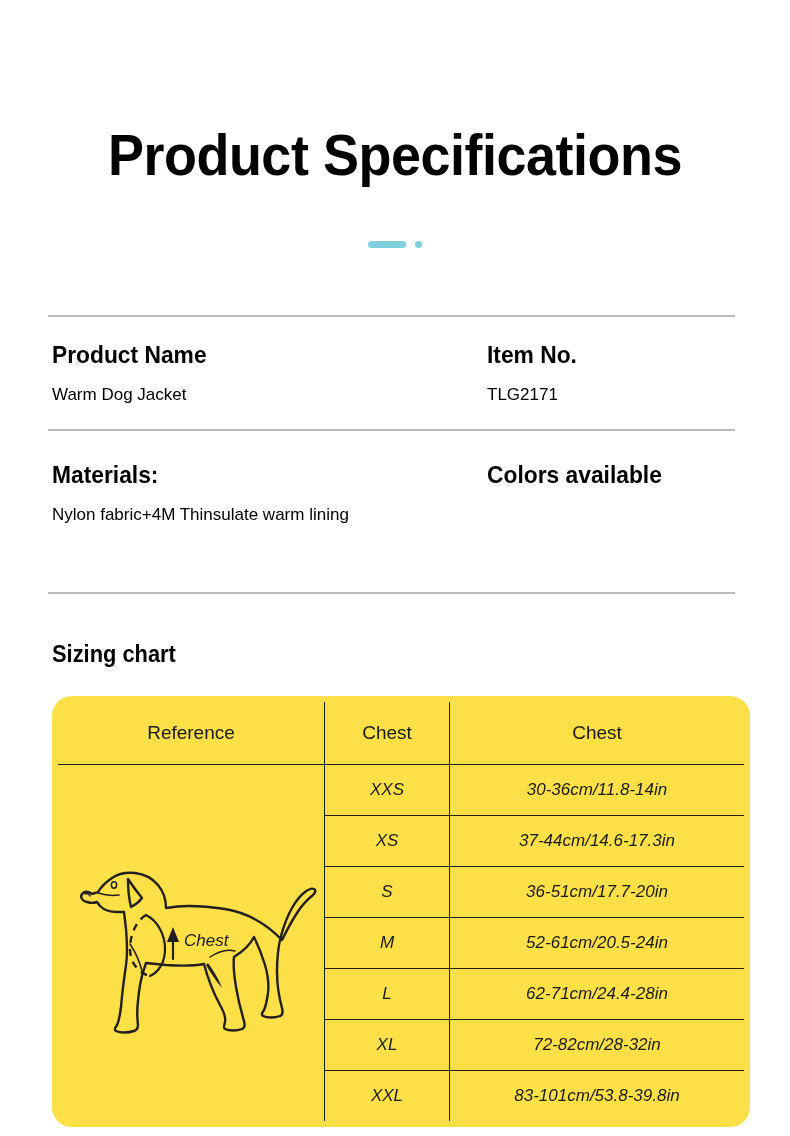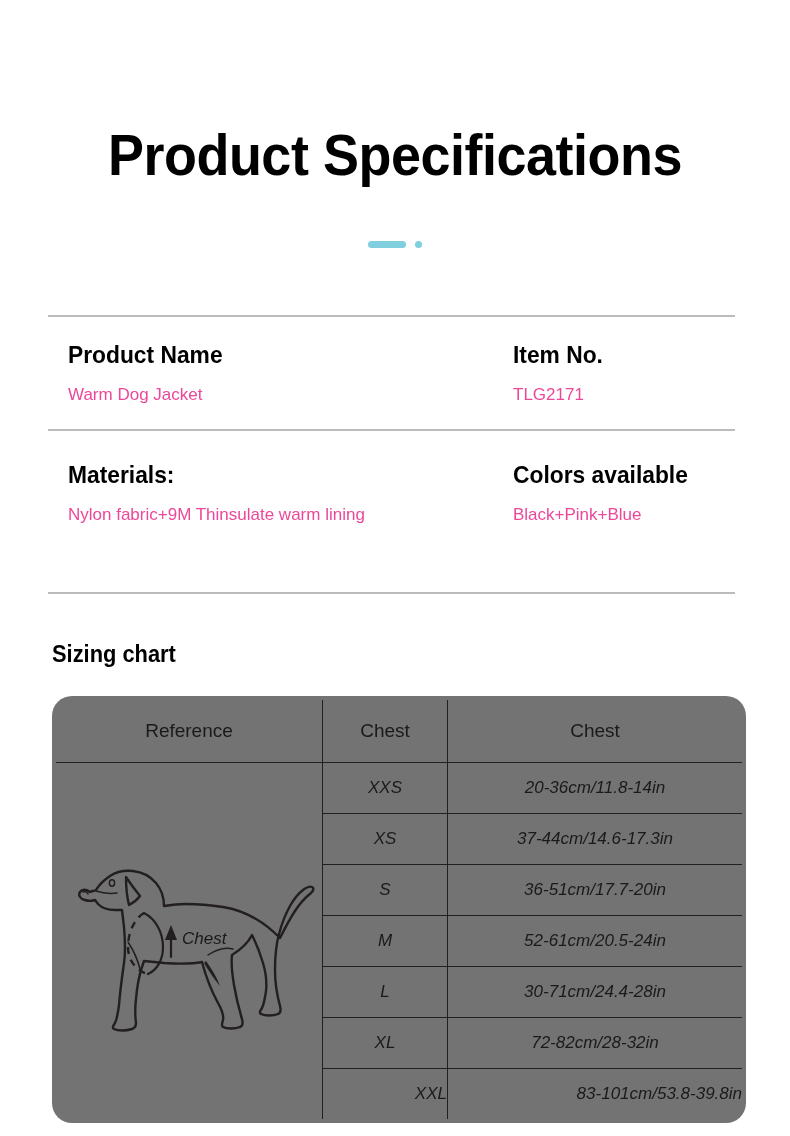--- a/index.html
+++ b/index.html
@@ -83,38 +83,38 @@
     left: 48px;
     width: 690px;
   }
   .info-row-1 { top: 292px; }
   .info-row-2 { top: 412px; }
 
   .info-col {
     position: absolute;
     top: 0;
   }
-  .col-left  { left: 20px; }
-  .col-right { left: 465px; }
+  .col-left  { left: 4px; }
+  .col-right { left: 439px; }
 
   .info-head {
     font-family: "Liberation Sans Narrow", "Liberation Sans", sans-serif;
     font-weight: bold;
     font-size: 24px;
     line-height: 30px;
     color: #000000;
     transform: scaleX(0.95);
     transform-origin: left center;
     white-space: nowrap;
   }
   .info-value {
     margin-top: 12px;
     font-size: 17px;
     line-height: 25px;
-    color: #ec4899;
+    color: #000000;
     white-space: nowrap;
   }
   .info-value .line { display: block; }
 
   
   .sizing-heading {
     position: absolute;
     top: 592px;
     left: 52px;
     font-family: "Liberation Sans Narrow", "Liberation Sans", sans-serif;
@@ -133,24 +133,24 @@
     top: 648px;
     left: 52px;
     width: 684px;
     height: 412px;
   }
   table.sizing {
     width: 684px;
     height: 412px;
     border-collapse: collapse;
     table-layout: fixed;
-    border: 4px solid #4d7c0f;
+    border: 6px solid #4d7c0f;
     border-radius: 20px;
     overflow: hidden;
-    background: #737373;
+    background: #fde047;
   }
   table.sizing td {
     border: 1.5px solid #231f20;
     text-align: center;
     vertical-align: middle;
     font-size: 17px;
     color: #1a1a1a;
     padding: 0;
   }
   table.sizing td.col-ref  { width: 266px; }
@@ -164,21 +164,21 @@
   table.sizing tr.data-row td {
     height: 50px;
     font-style: italic;
   }
 
   
   table.sizing tr.header-row td:first-child { border-top-left-radius: 19px; border-left: none; border-top: none; }
   table.sizing tr.header-row td:last-child  { border-top-right-radius: 19px; border-right: none; border-top: none; }
   table.sizing tr.data-row td:first-child   { border-left: none; }
   table.sizing tr.data-row td:last-child    { border-right: none; }
-  table.sizing tr:last-child td             { border-bottom: none; text-align: right; }
+  table.sizing tr:last-child td             { border-bottom: none; }
   table.sizing td.ref-cell {
     border-bottom: none;
     border-left: none;
     border-bottom-left-radius: 19px;
     padding: 0;
   }
   table.sizing tr:last-child td:last-child  { border-bottom-right-radius: 19px; }
 
   
   .dog-art {
@@ -248,28 +248,25 @@
       <div class="info-value">
         <span class="line">TLG2171</span>
       </div>
     </div>
   </div>
 
   <div class="info-row info-row-2">
     <div class="info-col col-left">
       <div class="info-head">Materials:</div>
       <div class="info-value">
-        <span class="line">Nylon fabric+9M Thinsulate warm lining</span>
+        <span class="line">Nylon fabric+4M Thinsulate warm lining</span>
       </div>
     </div>
     <div class="info-col col-right">
       <div class="info-head">Colors available</div>
-      <div class="info-value">
-        <span class="line">Black+Pink+Blue</span>
-      </div>
     </div>
   </div>
 
   <div class="sizing-heading">Sizing chart</div>
 
   <div class="table-wrap">
     <table class="sizing">
       <tbody>
         <tr class="header-row">
           <td class="col-ref">Reference</td>
@@ -352,38 +349,38 @@
 
               <path class="girth-dash" d="M 84 86 C 74 92, 68 106, 68 120 C 68 133, 76 144, 88 147"></path>
 
               <path class="girth-solid" d="M 111 130 L 111 108"></path>
               <path class="solidfill" d="M 111 98 L 117 113 L 105 113 Z"></path>
 
               <text class="chest-label" x="122" y="117">Chest</text>
             </svg>
           </td>
           <td class="col-size">XXS</td>
-          <td class="col-chest">20-36cm/11.8-14in</td>
+          <td class="col-chest">30-36cm/11.8-14in</td>
         </tr>
 
         <tr class="data-row">
           <td class="col-size">XS</td>
           <td class="col-chest">37-44cm/14.6-17.3in</td>
         </tr>
         <tr class="data-row">
           <td class="col-size">S</td>
           <td class="col-chest">36-51cm/17.7-20in</td>
         </tr>
         <tr class="data-row">
           <td class="col-size">M</td>
           <td class="col-chest">52-61cm/20.5-24in</td>
         </tr>
         <tr class="data-row">
           <td class="col-size">L</td>
-          <td class="col-chest">30-71cm/24.4-28in</td>
+          <td class="col-chest">62-71cm/24.4-28in</td>
         </tr>
         <tr class="data-row">
           <td class="col-size">XL</td>
           <td class="col-chest">72-82cm/28-32in</td>
         </tr>
         <tr class="data-row">
           <td class="col-size">XXL</td>
           <td class="col-chest">83-101cm/53.8-39.8in</td>
         </tr>
       </tbody>

